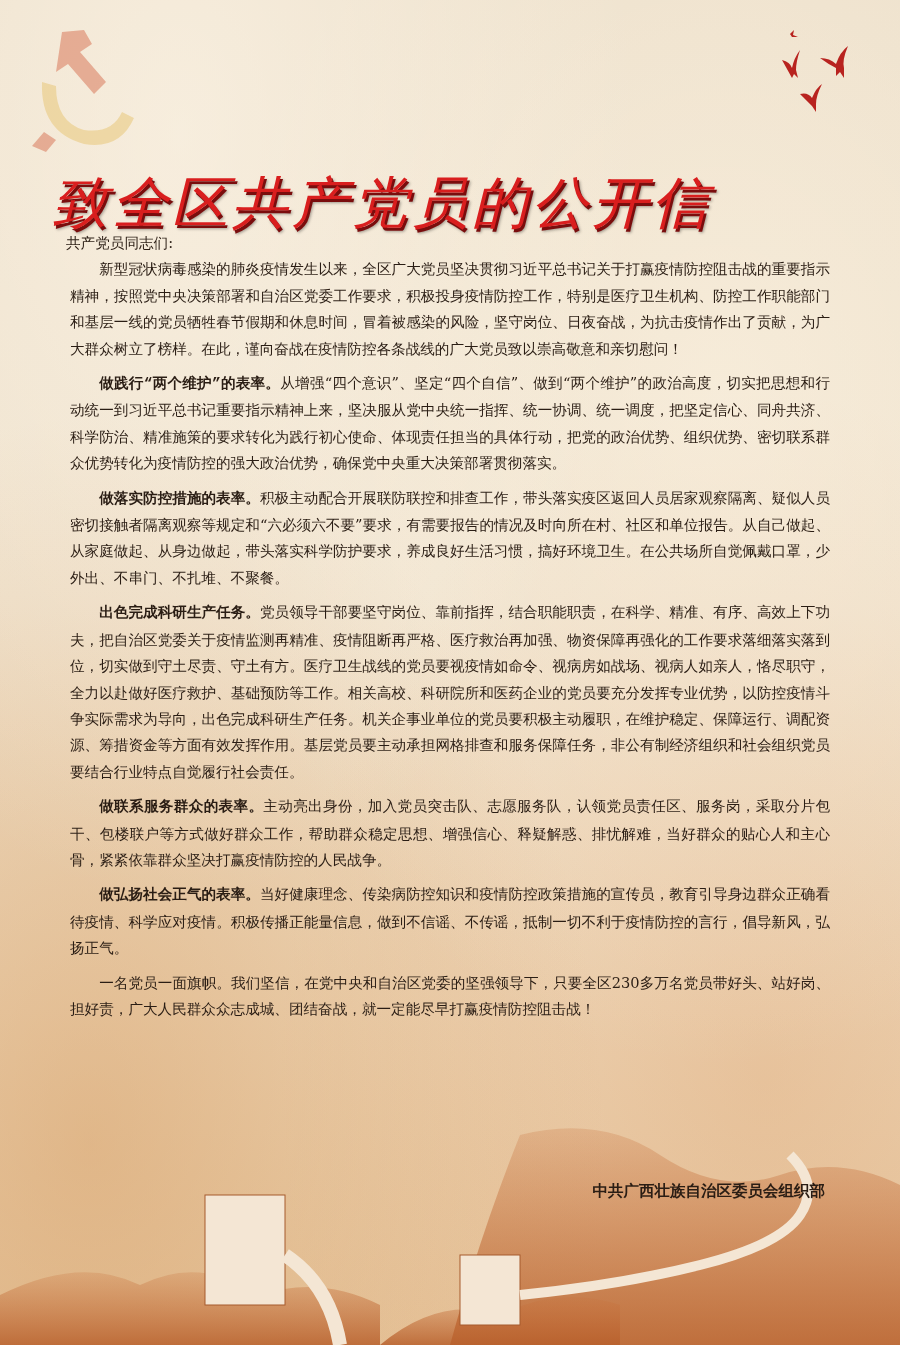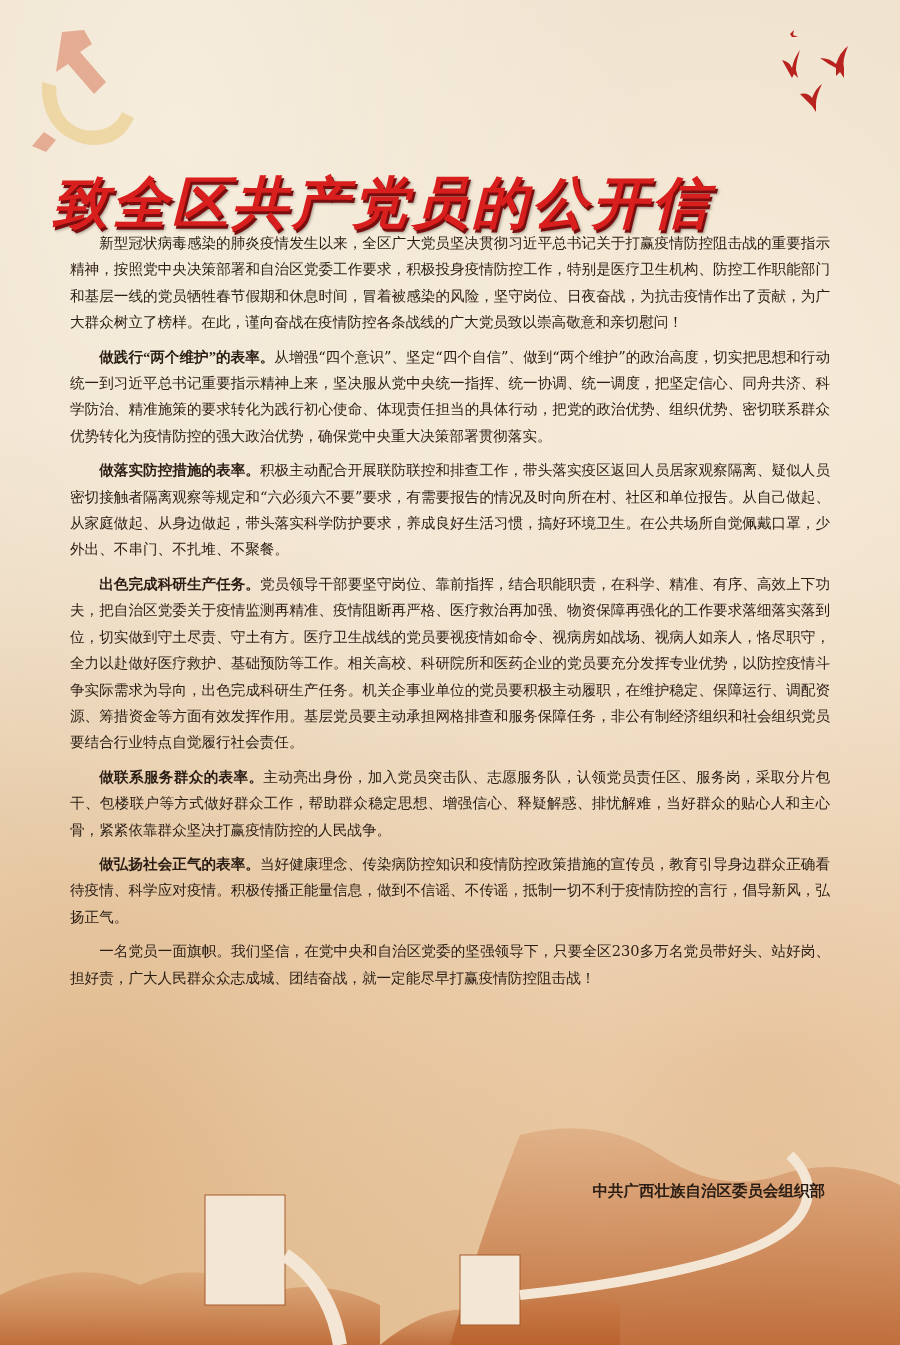--- a/index.html
+++ b/index.html
@@ -16,33 +16,33 @@
       radial-gradient(ellipse at 10% 85%, rgba(210,150,90,0.45), rgba(210,150,90,0) 45%),
       radial-gradient(ellipse at 85% 80%, rgba(220,160,110,0.35), rgba(220,160,110,0) 45%),
       linear-gradient(180deg, #ede0cb 0%, #efe2cd 45%, #eed7b8 75%, #e8c9a2 100%);
   }
   .emblem {
     position: absolute; left: 22px; top: 22px; width: 120px; height: 140px; opacity: 0.55;
   }
   .birds { position: absolute; right: 20px; top: 20px; width: 110px; height: 100px; }
   .title {
     position: absolute; top: 128px; left: 0; width: 764px; text-align: center;
-    font-size: 56px; font-weight: bold; letter-spacing: 4px;
+    font-size: 56px; font-weight: normal; letter-spacing: 4px;
     color: #d91e1e;
     text-shadow: 2px 3px 0 #7a0d0d, 3px 4px 3px rgba(0,0,0,0.35);
     font-family: "DejaVu Serif", "Liberation Serif", serif;
     font-style: italic;
   }
   .letter {
     position: absolute; left: 70px; top: 230px; width: 768px;
     font-size: 14.6px; line-height: 26.4px; color: #2a1d14;
   }
   .salutation { margin: 0 0 0 -4px; }
   .para { margin: 0 8px 8px 0; text-indent: 2em; text-align: justify; }
-  .para b { font-family: Liberation Serif, serif; font-weight: bold; color: #2a1d14; }
+  .para b { font-family: Liberation Mono, monospace; font-weight: bold; color: #2a1d14; }
   .wall {
     position: absolute; left: 0; bottom: 0; width: 900px; height: 230px;
   }
   .sign {
     position: absolute; right: 75px; top: 1177px; text-align: center;
     font-family: "DejaVu Sans", "Liberation Sans", sans-serif;
     font-size: 15.5px; font-weight: bold; color: #2a1d14; line-height: 29px;
   }
 </style>
 </head>
@@ -61,20 +61,21 @@
     <path d="M20 14 l4 -4 l-1 5 l5 2 l-6 0 z"></path>
     <path d="M12 40 q8 2 10 8 q2 -10 8 -18 q-4 12 -4 20 l2 8 l-4 -4 l-2 4 z"></path>
     <path d="M50 38 q10 0 16 6 q4 -12 12 -18 q-6 14 -4 22 l0 10 l-4 -6 l-4 4 l0 -8 q-8 -4 -16 -10 z"></path>
     <path d="M30 74 q8 -2 12 4 q4 -10 10 -14 q-6 12 -6 20 l0 8 l-4 -6 z"></path>
   </g>
 </svg>
 
 <h1 class="title">致全区共产党员的公开信</h1>
 
 <div class="letter">
+  <p class="salutation">共产党员同志们:</p>
   <p class="para"><span>新型冠状病毒感染的肺炎疫情发生以来，全区广大党员坚决贯彻习近平总书记关于打赢疫情防控阻击战的重要指示精神，按照党中央决策部署和自治区党委工作要求，积极投身疫情防控工作，特别是医疗卫生机构、防控工作职能部门和基层一线的党员牺牲春节假期和休息时间，冒着被感染的风险，坚守岗位、日夜奋战，为抗击疫情作出了贡献，为广大群众树立了榜样。在此，谨向奋战在疫情防控各条战线的广大党员致以崇高敬意和亲切慰问！</span></p>
   <p class="para"><b>做践行“两个维护”的表率。</b><span>从增强“四个意识”、坚定“四个自信”、做到“两个维护”的政治高度，切实把思想和行动统一到习近平总书记重要指示精神上来，坚决服从党中央统一指挥、统一协调、统一调度，把坚定信心、同舟共济、科学防治、精准施策的要求转化为践行初心使命、体现责任担当的具体行动，把党的政治优势、组织优势、密切联系群众优势转化为疫情防控的强大政治优势，确保党中央重大决策部署贯彻落实。</span></p>
   <p class="para"><b>做落实防控措施的表率。</b><span>积极主动配合开展联防联控和排查工作，带头落实疫区返回人员居家观察隔离、疑似人员密切接触者隔离观察等规定和“六必须六不要”要求，有需要报告的情况及时向所在村、社区和单位报告。从自己做起、从家庭做起、从身边做起，带头落实科学防护要求，养成良好生活习惯，搞好环境卫生。在公共场所自觉佩戴口罩，少外出、不串门、不扎堆、不聚餐。</span></p>
   <p class="para"><b>出色完成科研生产任务。</b><span>党员领导干部要坚守岗位、靠前指挥，结合职能职责，在科学、精准、有序、高效上下功夫，把自治区党委关于疫情监测再精准、疫情阻断再严格、医疗救治再加强、物资保障再强化的工作要求落细落实落到位，切实做到守土尽责、守土有方。医疗卫生战线的党员要视疫情如命令、视病房如战场、视病人如亲人，恪尽职守，全力以赴做好医疗救护、基础预防等工作。相关高校、科研院所和医药企业的党员要充分发挥专业优势，以防控疫情斗争实际需求为导向，出色完成科研生产任务。机关企事业单位的党员要积极主动履职，在维护稳定、保障运行、调配资源、筹措资金等方面有效发挥作用。基层党员要主动承担网格排查和服务保障任务，非公有制经济组织和社会组织党员要结合行业特点自觉履行社会责任。</span></p>
   <p class="para"><b>做联系服务群众的表率。</b><span>主动亮出身份，加入党员突击队、志愿服务队，认领党员责任区、服务岗，采取分片包干、包楼联户等方式做好群众工作，帮助群众稳定思想、增强信心、释疑解惑、排忧解难，当好群众的贴心人和主心骨，紧紧依靠群众坚决打赢疫情防控的人民战争。</span></p>
   <p class="para"><b>做弘扬社会正气的表率。</b><span>当好健康理念、传染病防控知识和疫情防控政策措施的宣传员，教育引导身边群众正确看待疫情、科学应对疫情。积极传播正能量信息，做到不信谣、不传谣，抵制一切不利于疫情防控的言行，倡导新风，弘扬正气。</span></p>
   <p class="para"><span>一名党员一面旗帜。我们坚信，在党中央和自治区党委的坚强领导下，只要全区230多万名党员带好头、站好岗、担好责，广大人民群众众志成城、团结奋战，就一定能尽早打赢疫情防控阻击战！</span></p>
 </div>
 
 <svg class="wall" viewBox="0 0 900 230" preserveAspectRatio="none">

